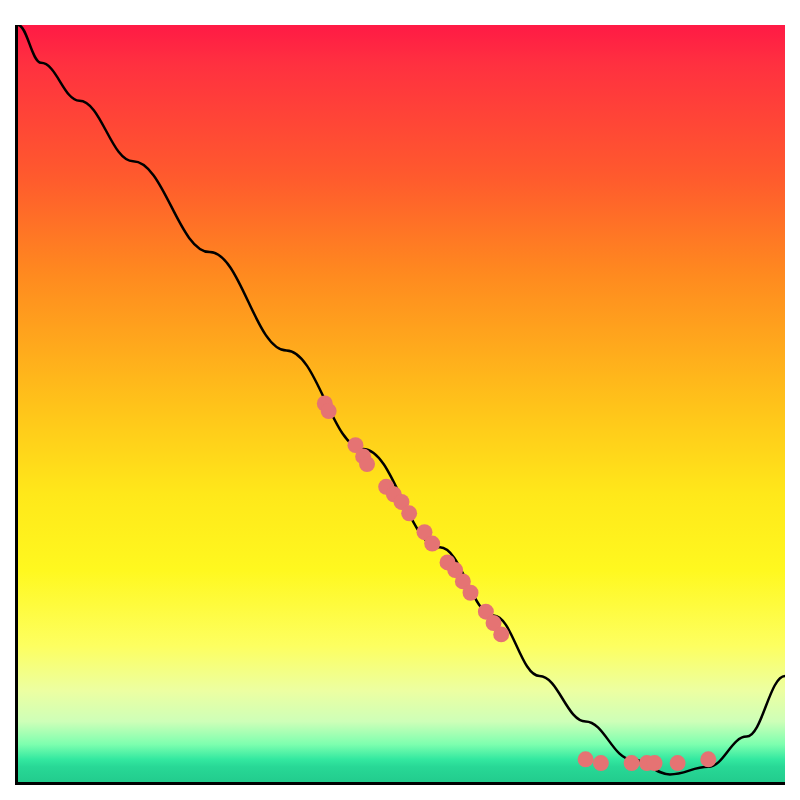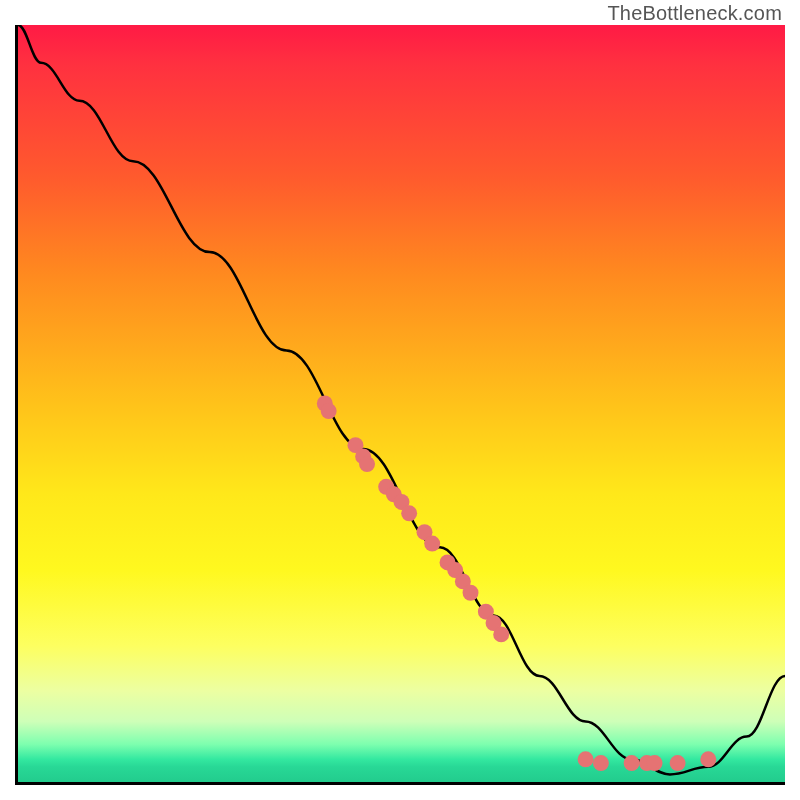--- a/index.html
+++ b/index.html
@@ -61,21 +61,20 @@
     color: #555;
     font-size: 20px;
     font-weight: 500;
     letter-spacing: 0.2px;
   }
 </style>
 </head>
 <body>
 
 <div class="chart-container">
-  <div class="watermark">TheBottleneck.com</div>
   <div class="plot-area">
     <svg class="curve-svg" viewBox="0 0 770 760" preserveAspectRatio="none">
       <path id="curve-path" fill="none" stroke="#000000" stroke-width="2.5" d="M0.0,0.0 C9.2,0.0 13.9,38.0 23.1,38.0 C38.5,38.0 46.2,76.0 61.6,76.0 C83.2,76.0 93.9,136.8 115.5,136.8 C146.3,136.8 161.7,228.0 192.5,228.0 C223.3,228.0 238.7,326.8 269.5,326.8 C300.3,326.8 315.7,425.6 346.5,425.6 C377.3,425.6 392.7,524.4 423.5,524.4 C445.1,524.4 455.8,592.8 477.4,592.8 C495.9,592.8 505.1,653.6 523.6,653.6 C542.1,653.6 551.3,699.2 569.8,699.2 C588.3,699.2 597.5,737.2 616.0,737.2 C631.4,737.2 639.1,752.4 654.5,752.4 C669.9,752.4 677.6,744.8 693.0,744.8 C708.4,744.8 716.1,714.4 731.5,714.4 C746.9,714.4 754.6,653.6 770.0,653.6"></path>
       <g id="scatter-group">
           <circle cx="308.0" cy="380.0" r="8" class="point"></circle>
           <circle cx="311.9" cy="387.6" r="8" class="point"></circle>
           <circle cx="338.8" cy="421.8" r="8" class="point"></circle>
           <circle cx="346.5" cy="433.2" r="8" class="point"></circle>
           <circle cx="350.4" cy="440.8" r="8" class="point"></circle>
           <circle cx="369.6" cy="463.6" r="8" class="point"></circle>

